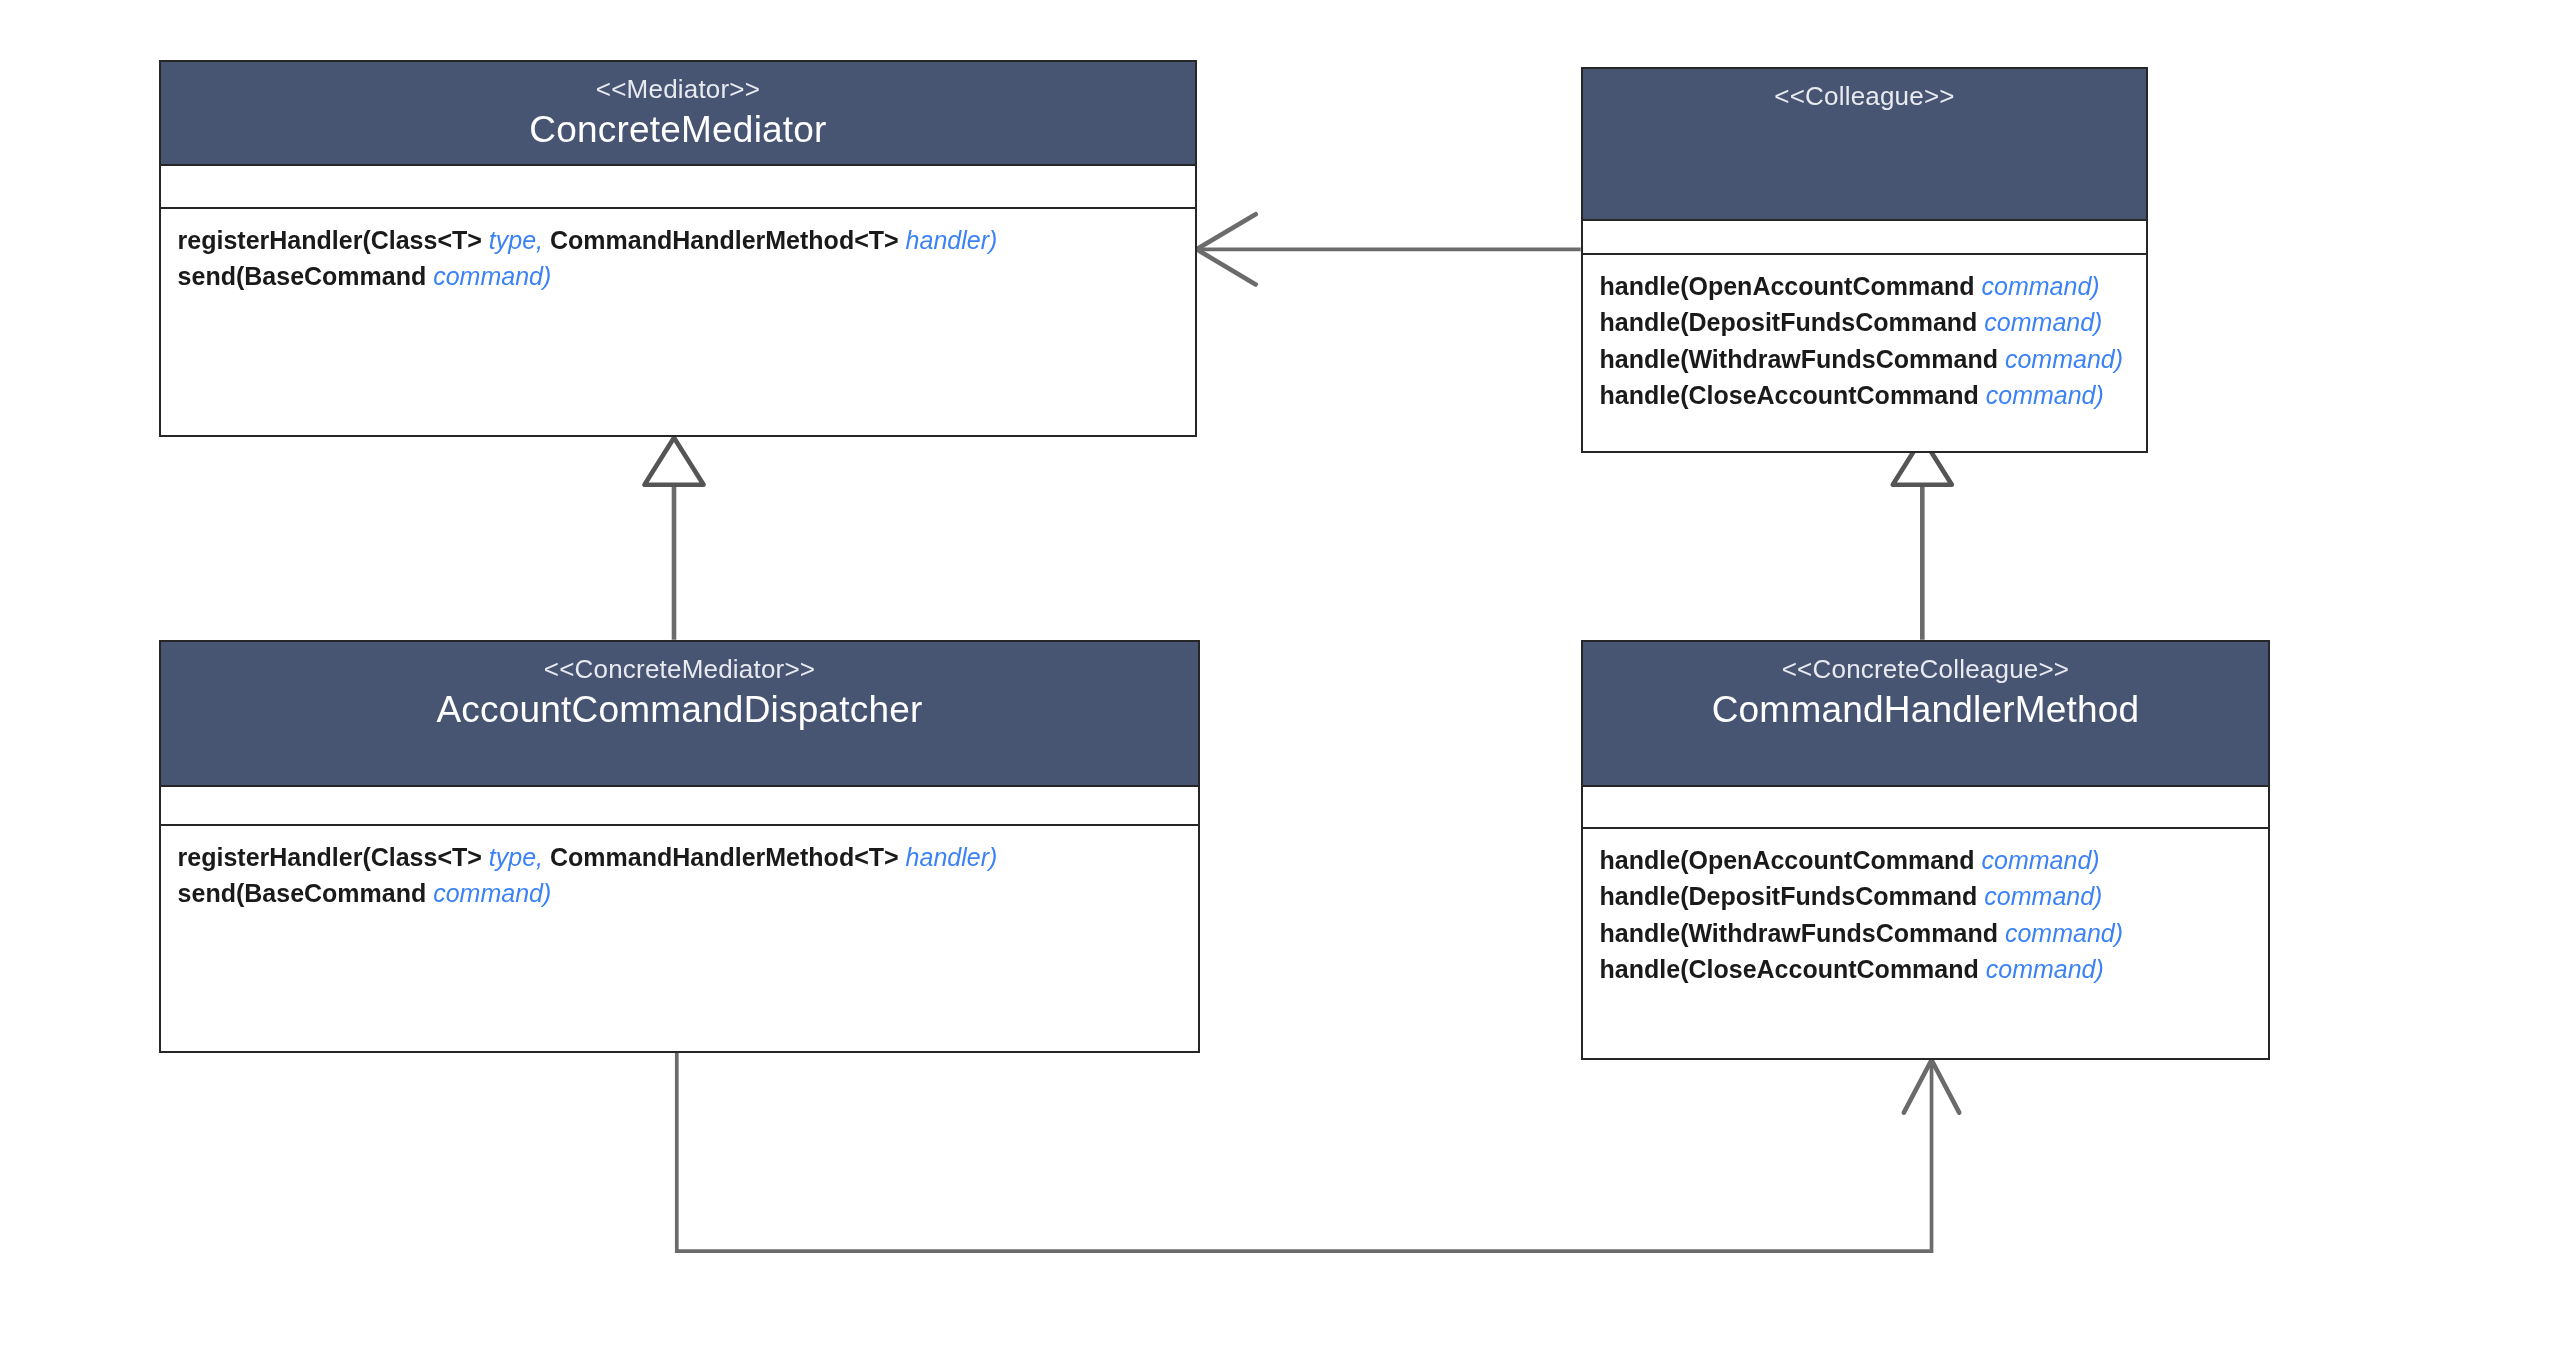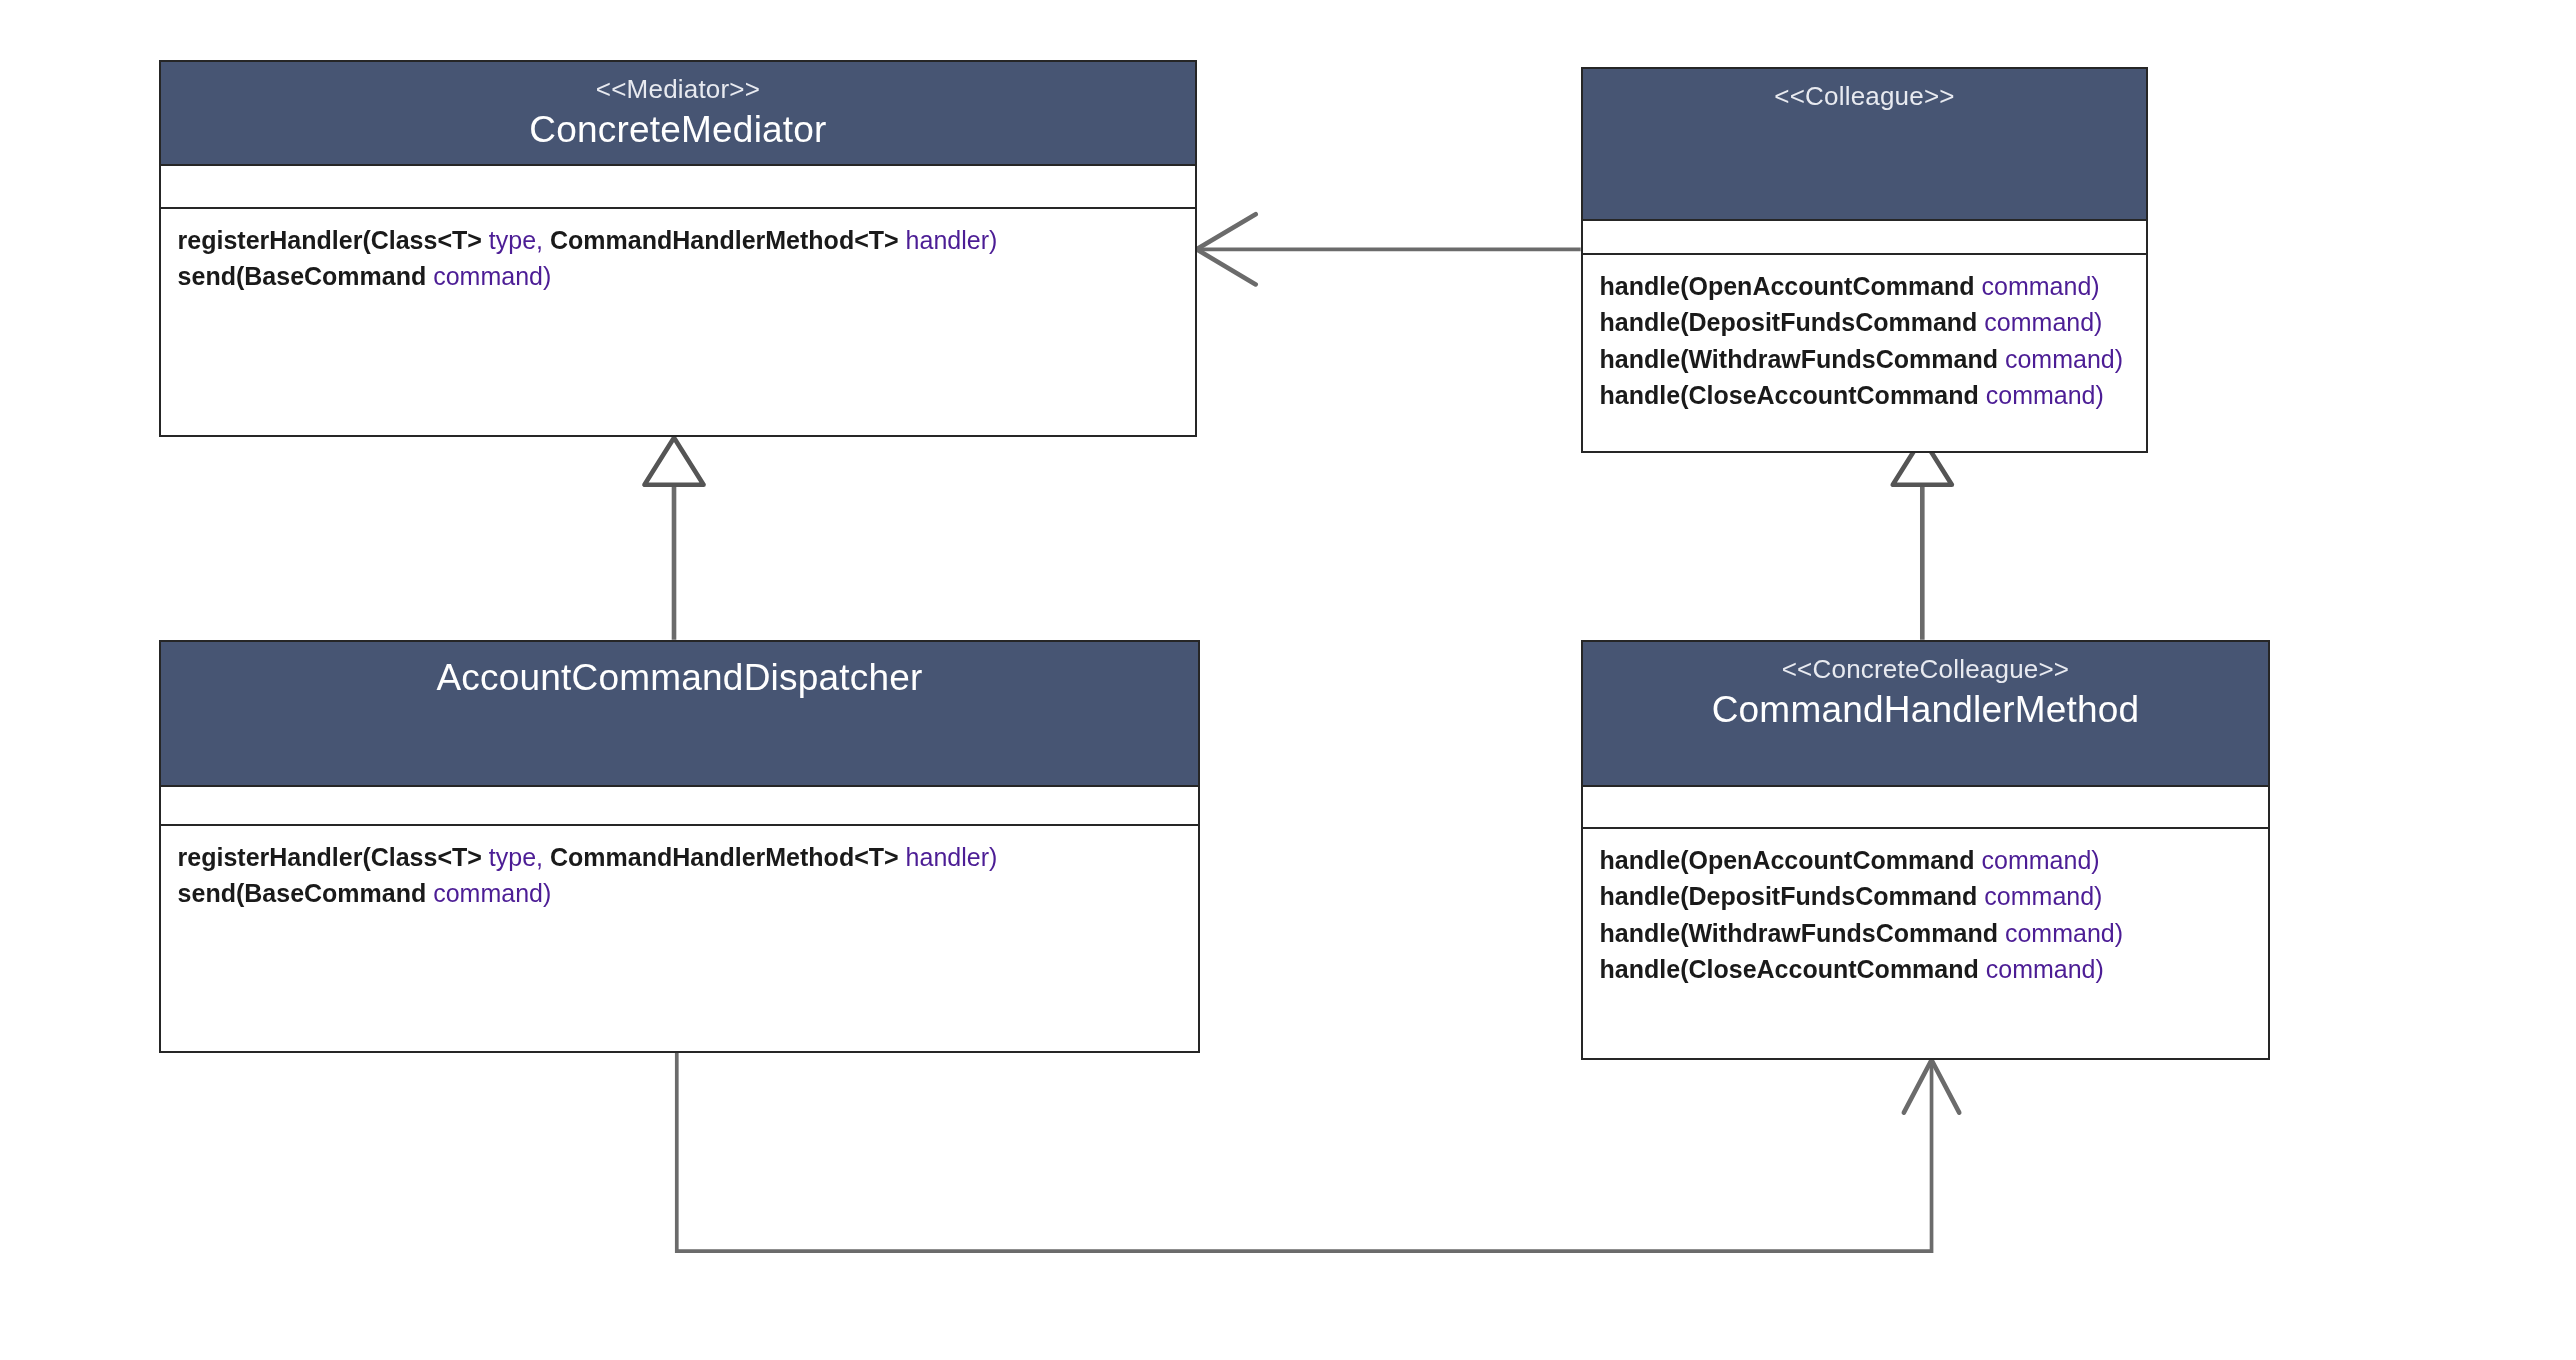--- a/index.html
+++ b/index.html
@@ -70,21 +70,22 @@
   }
   .method-line {
     font-size: 25px;
     line-height: 1.45;
     color: #1a1a1a;
     white-space: nowrap;
     font-weight: 700;
   }
   .method-line .param {
     font-weight: 400;
-    color: #4c1d95;
+    color: #3b82f6;
+    font-style: italic;
   }
 </style>
 </head>
 <body>
 
 <div id="canvas">
 
   <svg class="connectors" viewBox="0 0 2790 1474" xmlns="http://www.w3.org/2000/svg">
 
     <g>
@@ -140,20 +141,21 @@
         <span class="bold">handle(WithdrawFundsCommand</span><span class="param"> command)</span>
       </div>
       <div class="method-line">
         <span class="bold">handle(CloseAccountCommand</span><span class="param"> command)</span>
       </div>
     </div>
   </div>
 
   <div class="uml-class" style="left:159px; top:640px; width:1041px; height:413px;">
     <div class="uml-header" style="height:145px;">
+      <div class="stereotype">&lt;&lt;ConcreteMediator&gt;&gt;</div>
       <div class="class-name">AccountCommandDispatcher</div>
     </div>
     <div class="uml-attributes" style="height:39px;"></div>
     <div class="uml-methods">
       <div class="method-line">
         <span class="bold">registerHandler(Class&lt;T&gt;</span><span class="param"> type, </span><span class="bold">CommandHandlerMethod&lt;T&gt;</span><span class="param"> handler)</span>
       </div>
       <div class="method-line">
         <span class="bold">send(BaseCommand</span><span class="param"> command)</span>
       </div>

